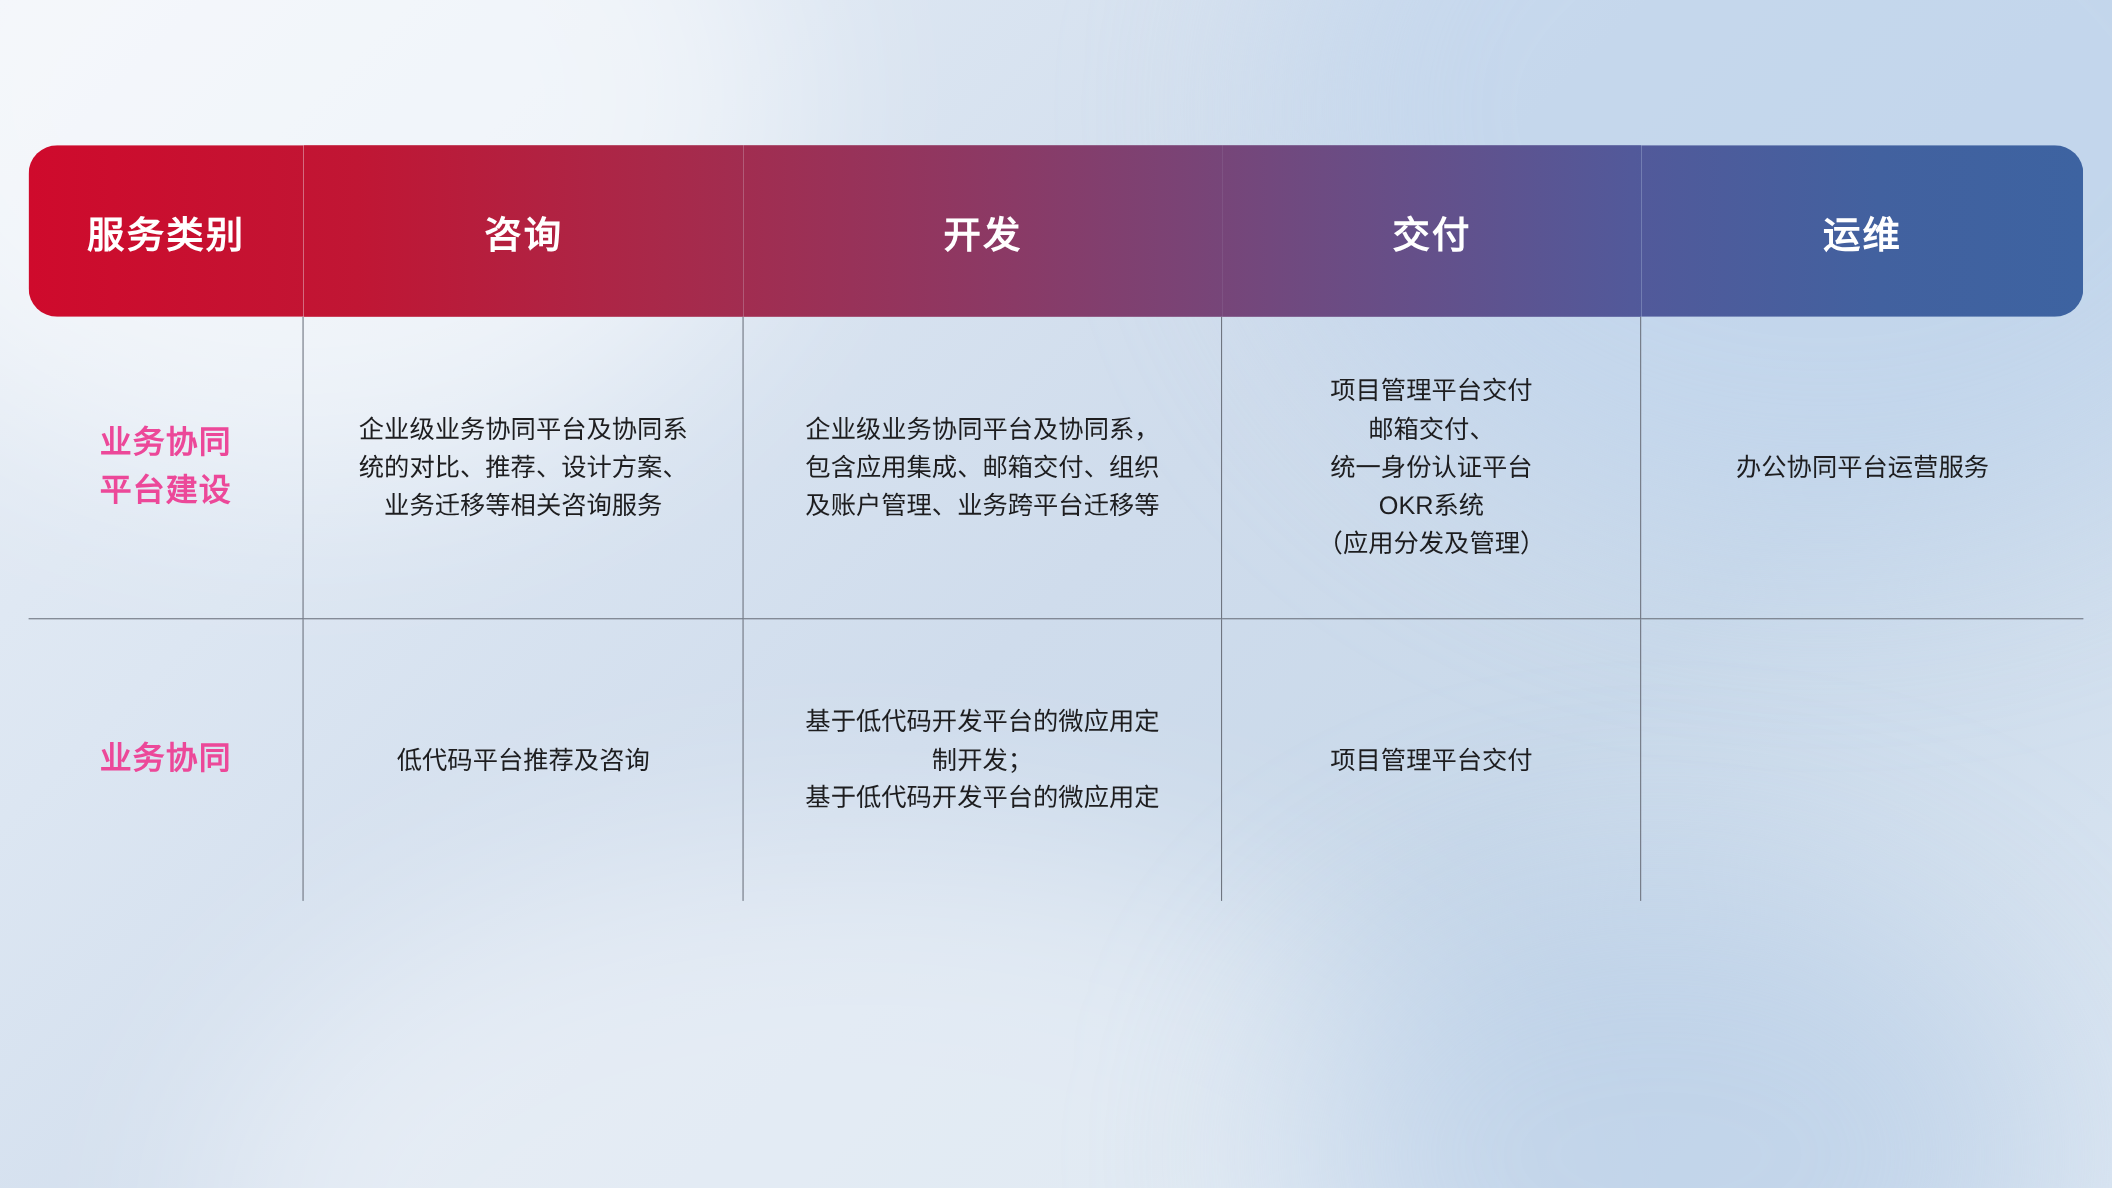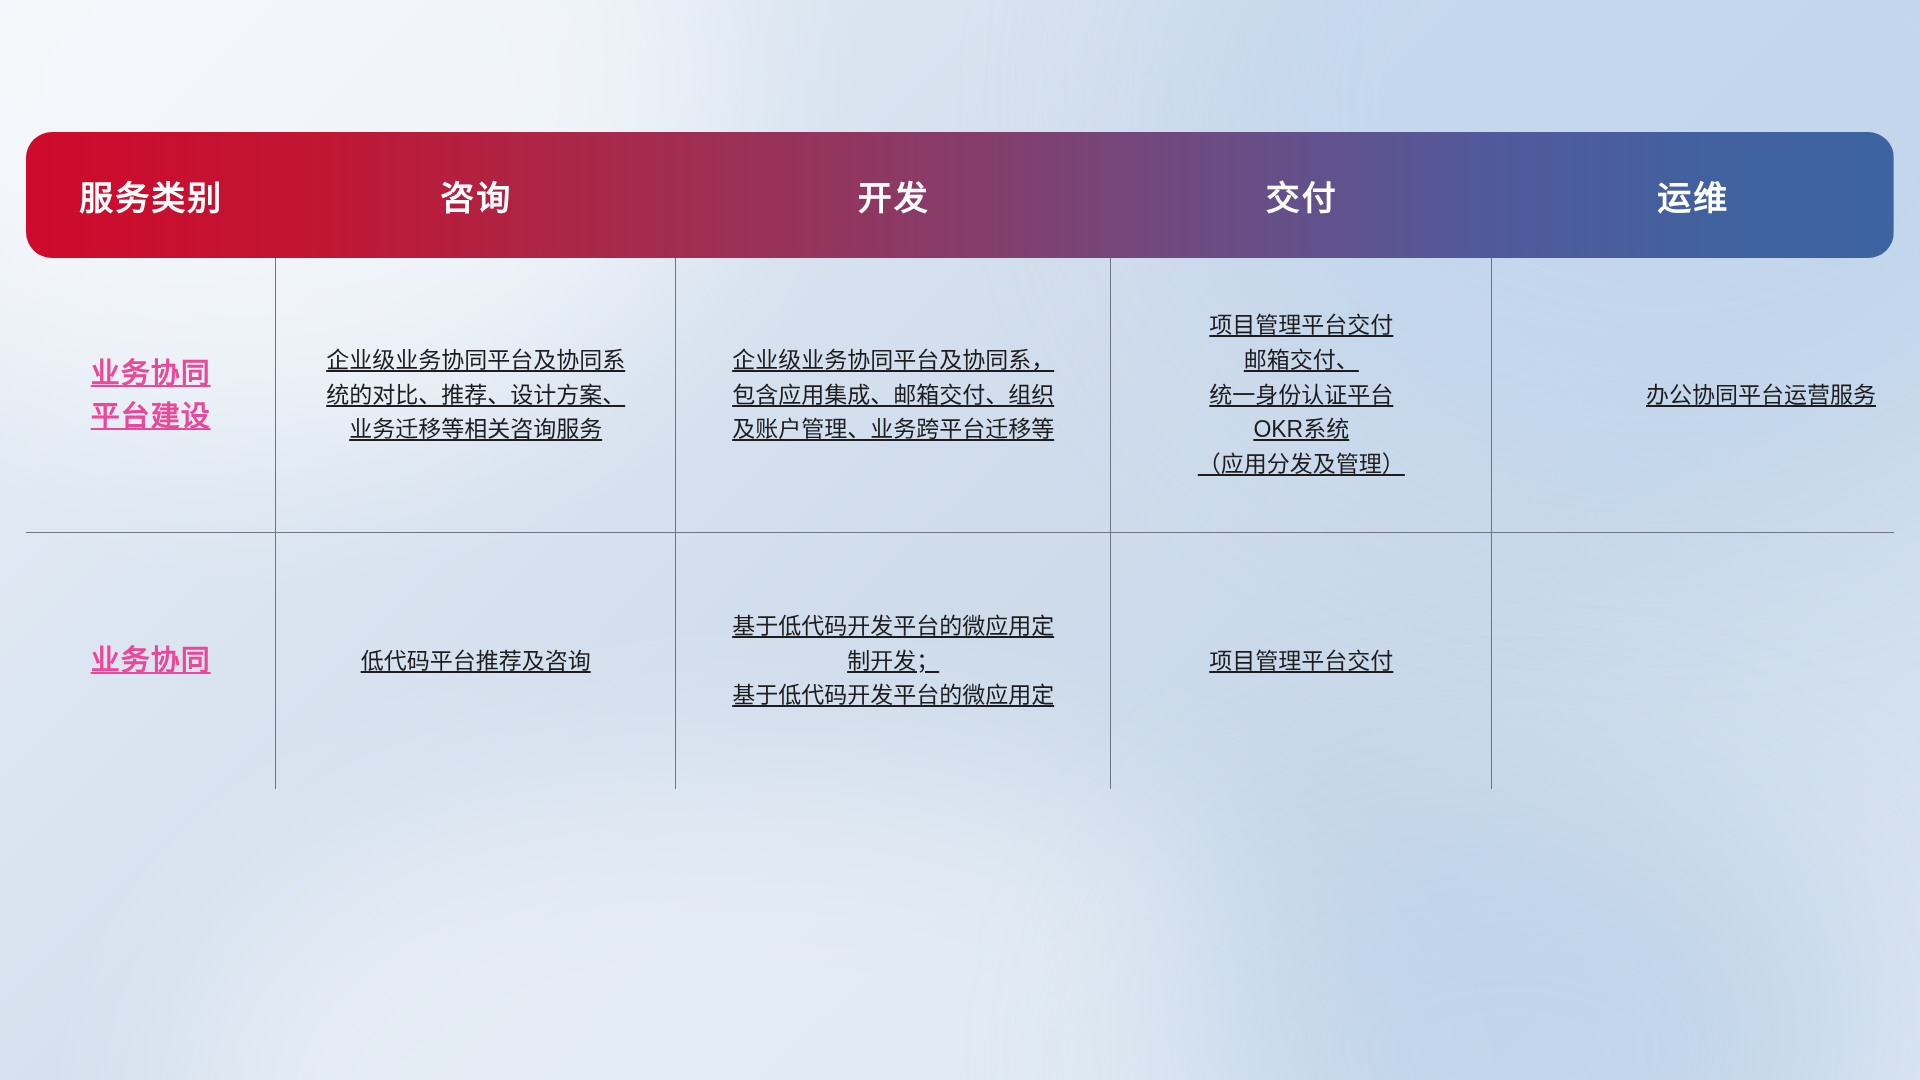--- a/index.html
+++ b/index.html
@@ -35,21 +35,21 @@
 
   table.matrix {
     width: 100%;
     border-collapse: separate;
     border-spacing: 0;
     table-layout: fixed;
   }
 
   
   thead th {
-    padding: 1px;
+    padding: 16px;
     height: 124px;
     vertical-align: middle;
     text-align: center;
     color: #ffffff;
     font-size: 34px;
     font-weight: 700;
     letter-spacing: 2px;
   }
   thead tr {
     background: linear-gradient(90deg, #cf0a2c 0%, #c01634 16%, #a8294a 31%, #8a3a66 48%, #6d4b82 63%, #52599a 78%, #42619f 90%, #3d63a1 100%);
@@ -60,23 +60,22 @@
   
   tbody td {
     vertical-align: middle;
     text-align: center;
     font-size: 23px;
     line-height: 1.52;
     color: #1d1d1f;
     padding: 22px 18px;
     border-right: 1.5px solid #6f7580;
     border-bottom: 1.5px solid #6f7580;
-    text-decoration: underline;
   }
-  tbody td:last-child { border-right: none; text-align: right; }
+  tbody td:last-child { border-right: none; }
   tbody tr:last-child td { border-bottom: none; }
   tbody td.cat {
     border-right: 1.5px solid #6f7580;
     color: #ec4899;
     font-weight: 700;
     font-size: 29px;
     line-height: 1.5;
     letter-spacing: 1px;
   }
   tbody tr.row-1 td { height: 230px; }

